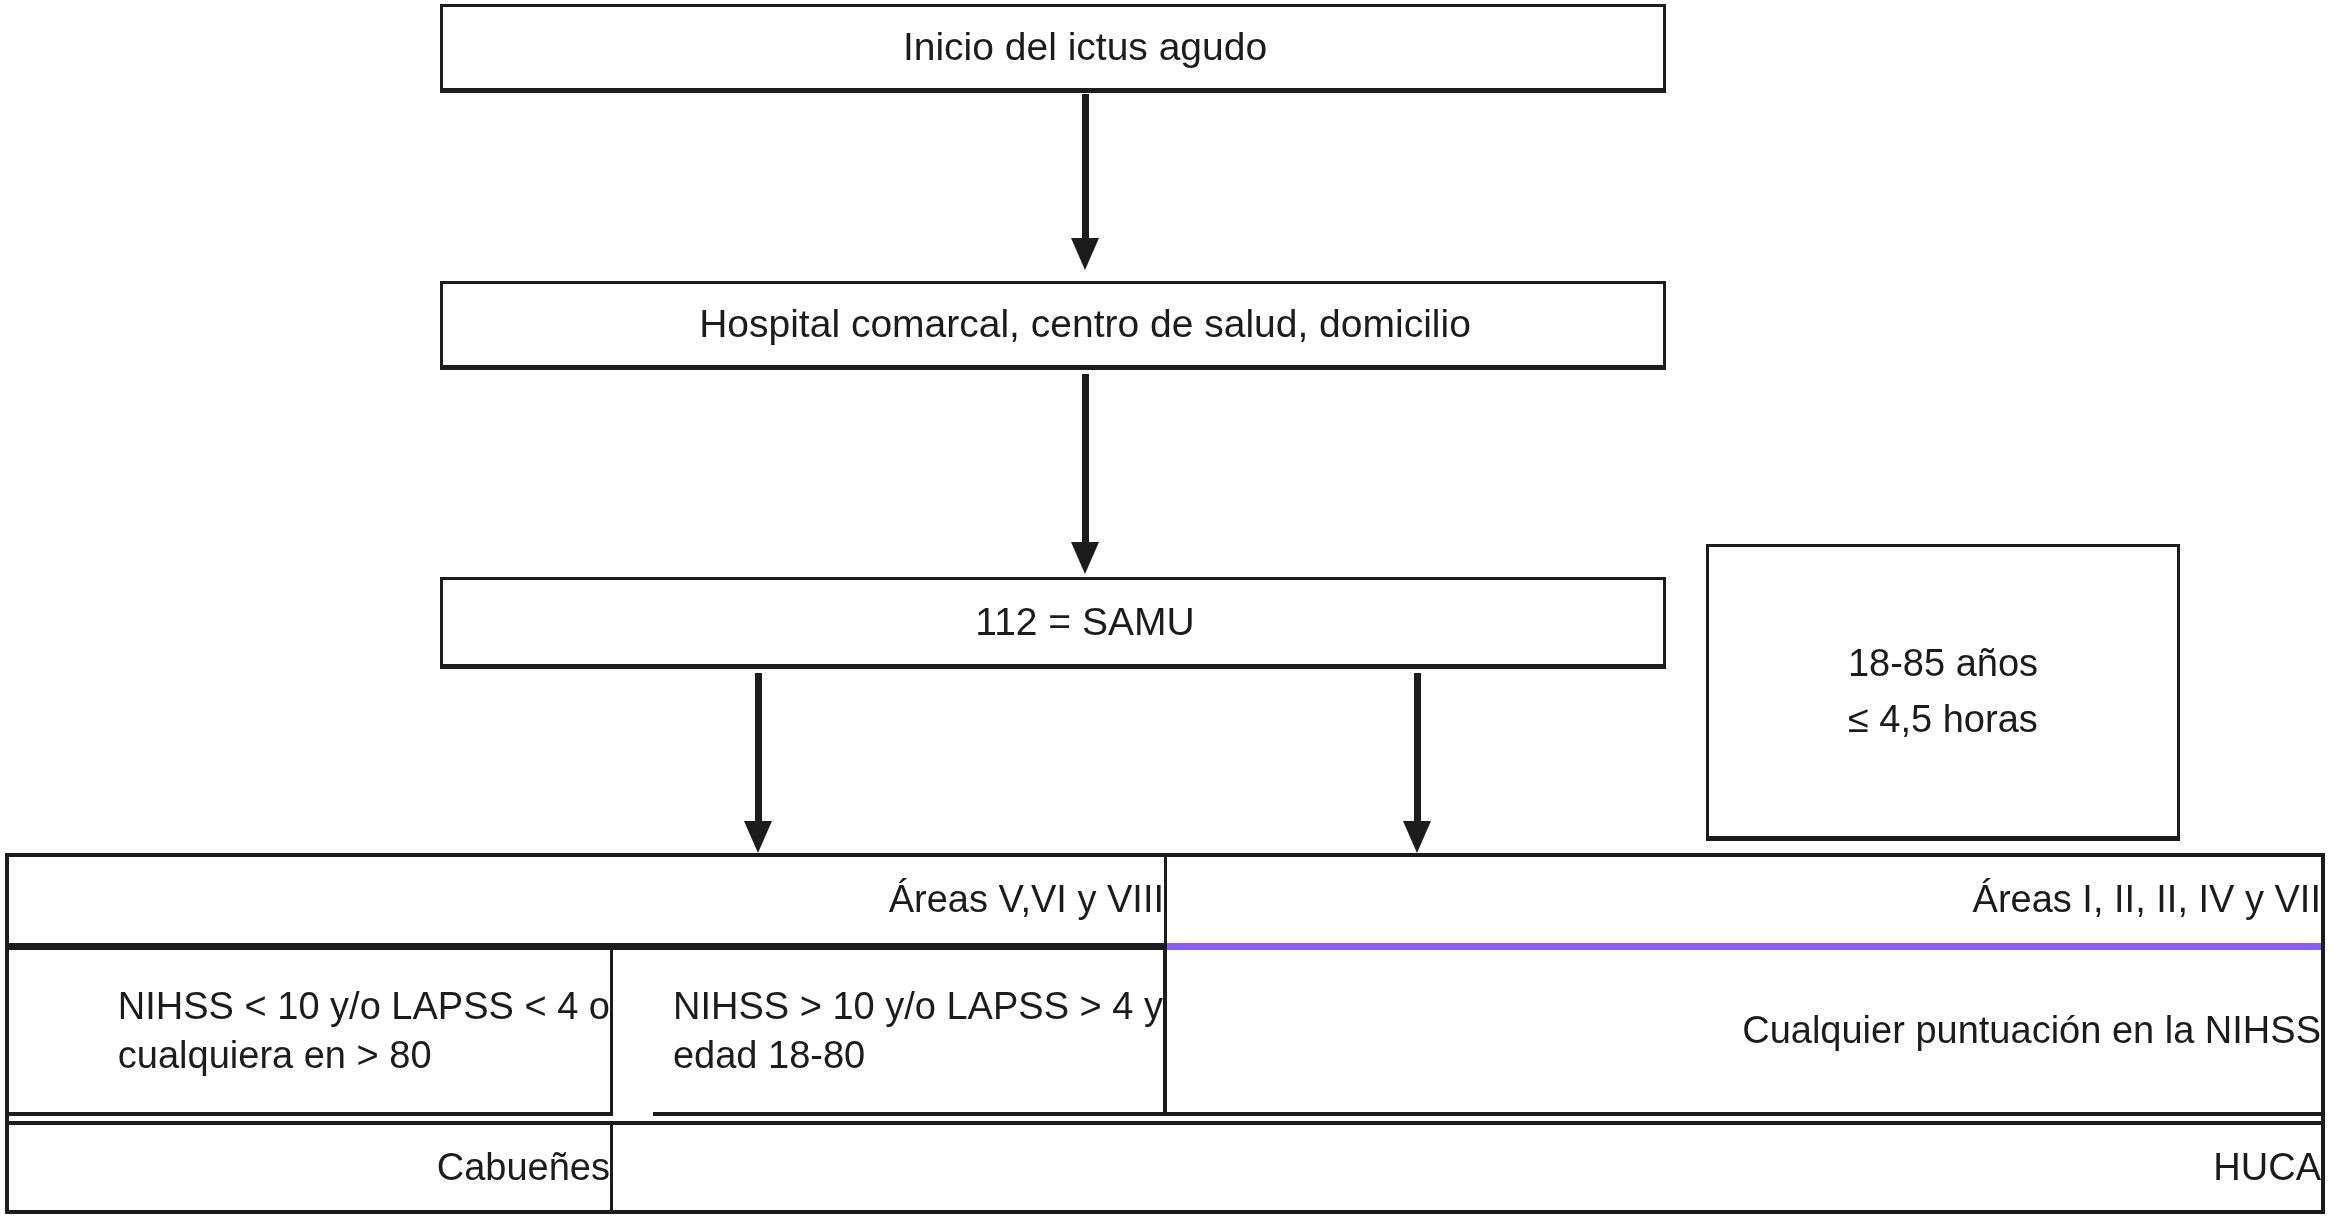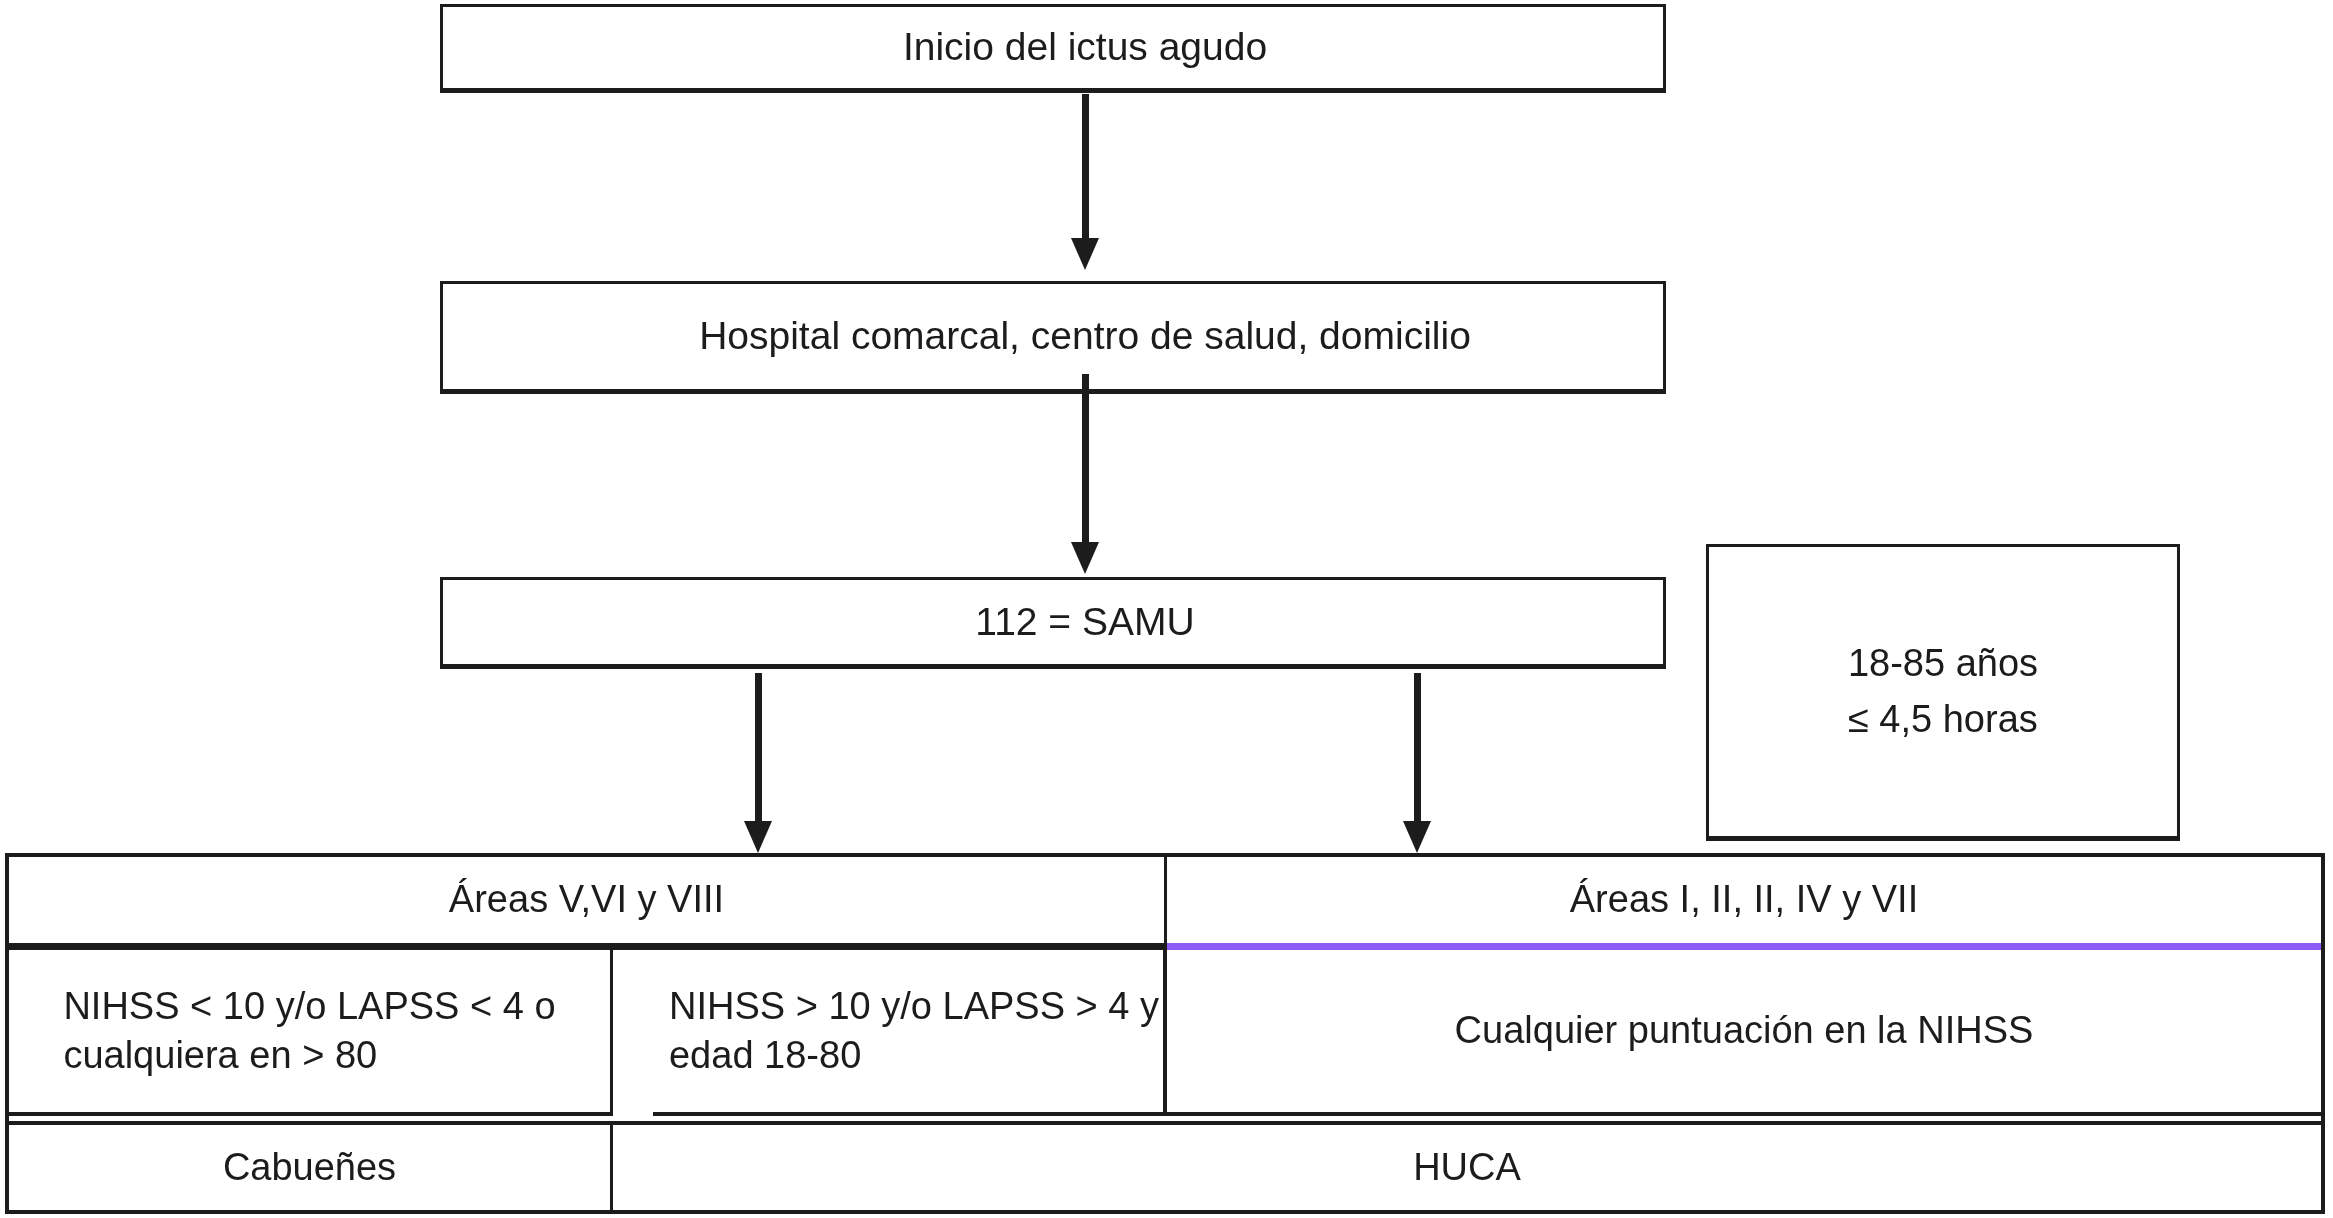--- a/index.html
+++ b/index.html
@@ -27,21 +27,21 @@
     border-bottom-width: 5px;
     background: #ffffff;
     display: flex;
     align-items: center;
     justify-content: center;
     padding-left: 64px; 
     font-size: 39px;
     line-height: 1.15;
   }
   .box-start  { top: 4px;   height: 89px; }
-  .box-origin { top: 281px; height: 113px; }
+  .box-origin { top: 281px; height: 89px; }
   .box-samu   { top: 577px; height: 92px; }
 
   .sidebox {
     position: absolute;
     left: 1706px;
     top: 544px;
     width: 474px;
     height: 297px;
     box-sizing: border-box;
     border: 3px solid #1c1c1c;
@@ -94,21 +94,21 @@
     border: 4px solid #1c1c1c;
     background: #ffffff;
     display: grid;
     grid-template-columns: 604px 554px 1fr;
     grid-template-rows: 93px 1fr 5px 89px;
   }
   .triage > div {
     box-sizing: border-box;
     display: flex;
     align-items: center;
-    justify-content: center;
+    justify-content: flex-end;
     font-size: 38px;
     line-height: 1.3;
   }
   .hdr-left  { grid-area: 1 / 1 / 2 / 3; border-right: 3px solid #1c1c1c; border-bottom: 7px solid #1c1c1c; }
   .hdr-right { grid-area: 1 / 3 / 2 / 4; border-bottom: 7px solid #8b5cf6; }
 
   .cell-low  { grid-area: 2 / 1 / 3 / 2; border-right: 3px solid #1c1c1c; border-bottom: 4px solid #1c1c1c;
                justify-content: flex-start; font-size: 35px; white-space: pre-line; }
   .cell-high { grid-area: 2 / 2 / 3 / 3; border-right: 4px solid #1c1c1c; border-bottom: 4px solid #1c1c1c;
                justify-content: flex-start; padding-left: 12px; font-size: 35px; white-space: pre-line; margin-left: 40px; }

